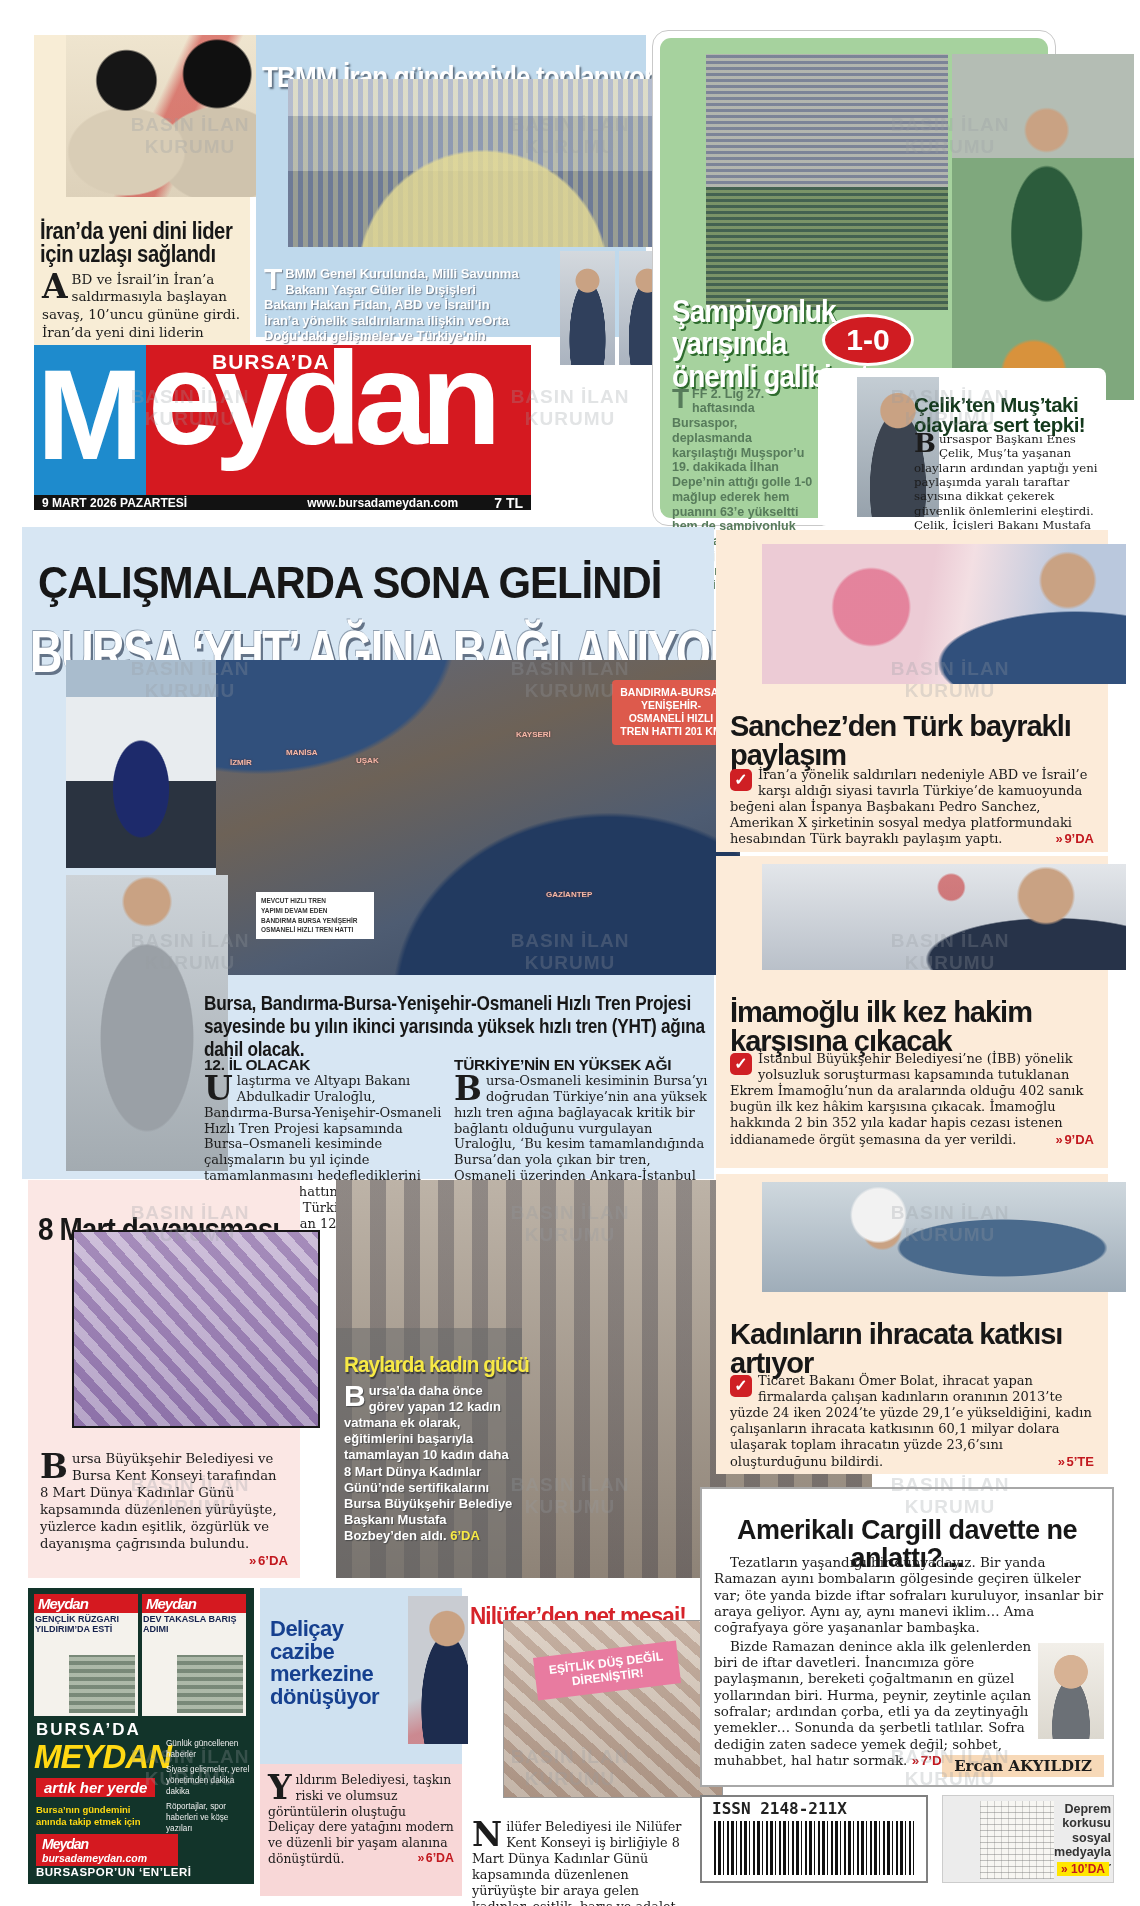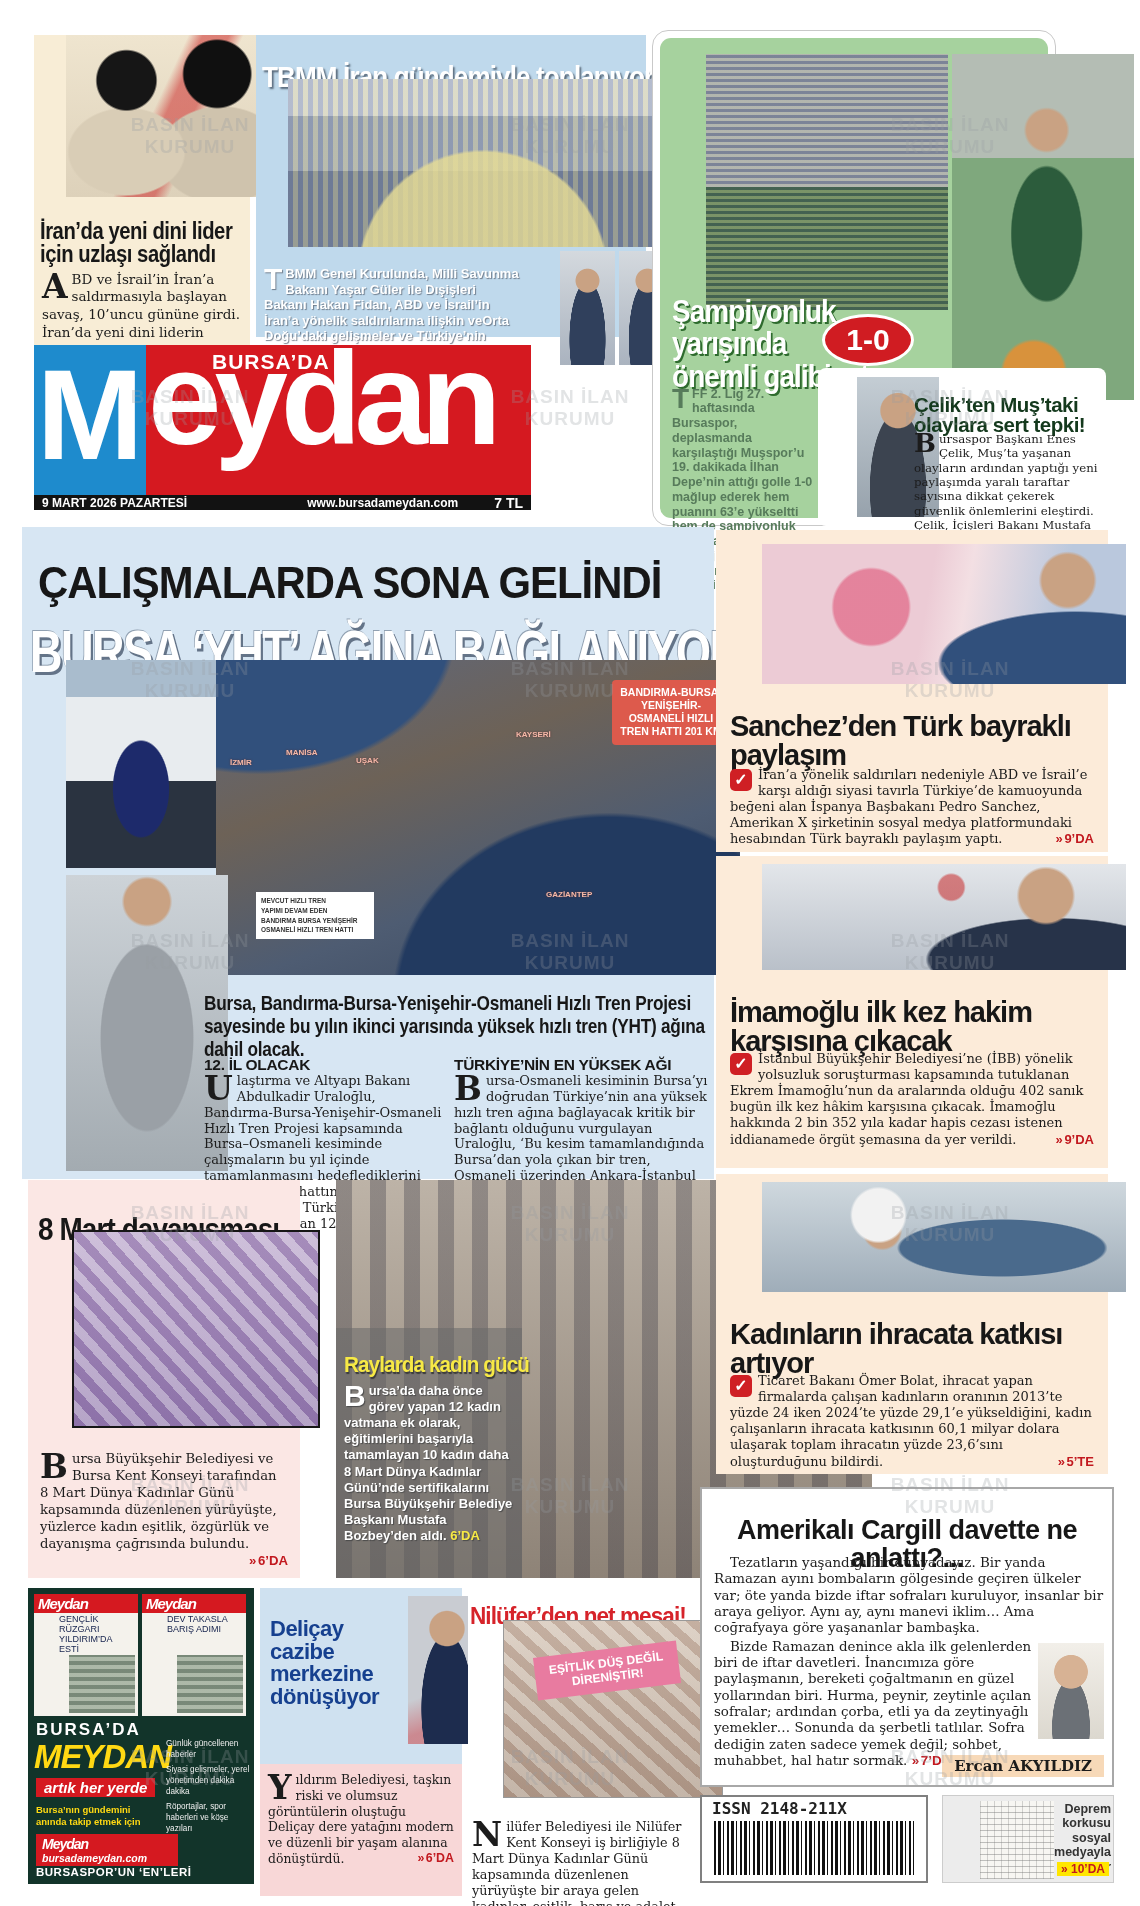--- a/index.html
+++ b/index.html
@@ -174,21 +174,21 @@
                   font-family:"Liberation Sans",sans-serif;}
   .raylarda-body{position:absolute;left:8px;top:190px;width:170px;color:#fff;font-weight:bold;font-size:13px;
                  line-height:1.24;text-shadow:1px 1px 1px #4a4a4a;}
   .raylarda-body::first-letter{float:left;font-size:30px;line-height:25px;padding-right:3px;}
   
   .box-promo{left:28px;top:1588px;width:226px;height:296px;background:#12342a;color:#fff;}
   .mini-cover{position:absolute;top:6px;width:104px;height:122px;background:#f4f2ec;}
   .mini1{left:6px;} .mini2{left:114px;}
   .mini-mast{background:#d51920;color:#fff;font-weight:bold;font-style:italic;font-size:15px;
              padding:1px 4px;letter-spacing:-1px;}
-  .mini-head{color:#15224d;font-weight:normal;font-size:9px;line-height:1.1;padding:2px 17px;margin-left:8px;}
+  .mini-head{color:#15224d;font-weight:bold;font-size:9px;line-height:1.1;padding:2px 1px;}
   .mini-photo{position:absolute;left:3px;bottom:3px;right:3px;height:58px;
     background:repeating-linear-gradient(0deg,rgba(70,90,70,.4) 0 4px,rgba(200,210,190,.4) 4px 8px),#9aa89a;}
   .promo-bursada{position:absolute;left:8px;top:132px;font-weight:bold;font-size:17px;letter-spacing:2px;}
   .promo-brand{position:absolute;left:6px;top:150px;color:#ffd913;font-weight:bold;font-style:italic;
                font-size:33px;letter-spacing:-1px;}
   .promo-tagline{position:absolute;left:8px;top:190px;background:#d51920;color:#fff;font-weight:bold;
                  font-style:italic;font-size:15px;padding:1px 8px;}
   .promo-lead{position:absolute;left:8px;top:216px;width:122px;color:#ffd913;font-weight:bold;font-size:9.5px;line-height:1.25;}
   .promo-bullets{position:absolute;left:138px;top:150px;width:84px;font-size:8.2px;line-height:1.35;color:#efefef;}
   .promo-bullets span{display:block;margin-bottom:4px;}

